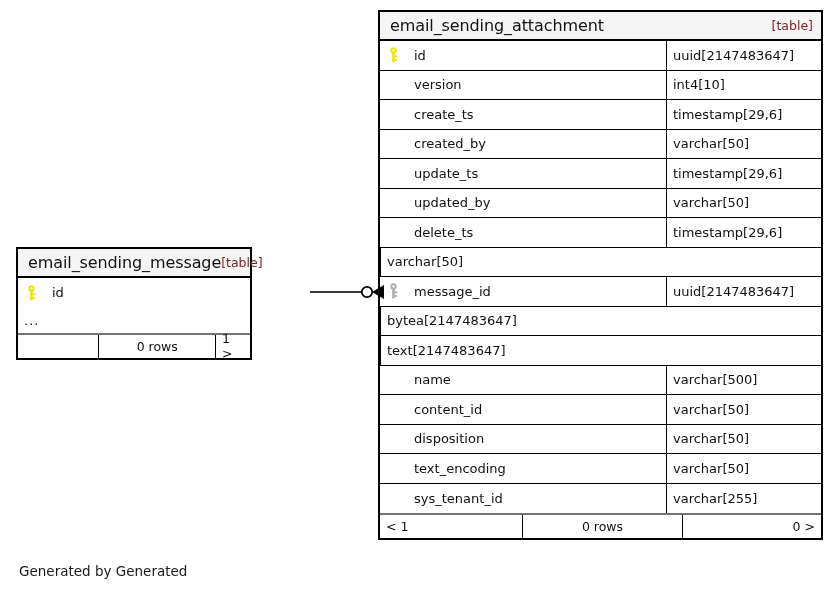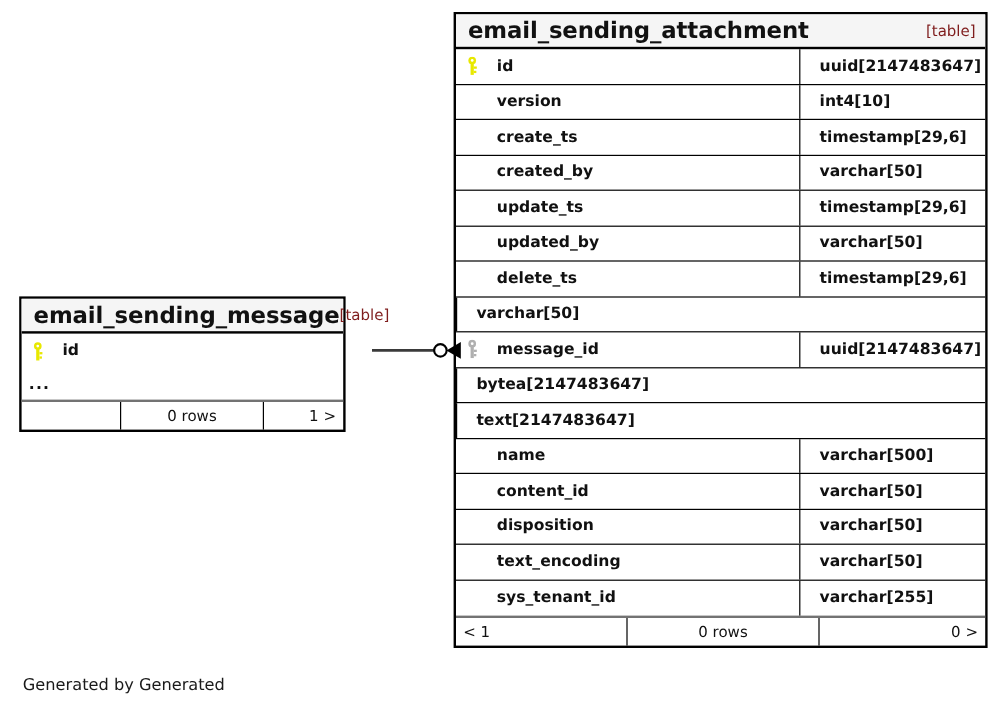--- a/index.html
+++ b/index.html
@@ -36,55 +36,54 @@
     background: #f5f5f5;
     border-bottom: 2px solid #000000;
     height: 29px;
     display: flex;
     align-items: center;
     justify-content: space-between;
     padding: 0 8px 0 10px;
     box-sizing: border-box;
   }
   .entity-title {
-    font-weight: bold;
-    font-size: 19px;
+    font-weight: normal;
+    font-size: 16px;
     letter-spacing: -0.1px;
     white-space: nowrap;
   }
   .entity-kind {
     font-size: 12.5px;
     color: #7f1d1d;
     white-space: nowrap;
   }
 
   .col-row {
     display: flex;
     height: 29.5px;
     border-bottom: 1px solid #000000;
     box-sizing: border-box;
     align-items: center;
-    font-weight: bold;
   }
   .col-row:last-child { border-bottom: none; }
 
   .col-name {
     flex: 1 1 auto;
     display: flex;
     align-items: center;
     padding-left: 8px;
     box-sizing: border-box;
     min-width: 0;
     height: 100%;
   }
   .col-type {
     flex: 0 0 auto;
     border-left: 1px solid #000000;
     box-sizing: border-box;
-    padding-left: 16px;
+    padding-left: 6px;
     height: 100%;
     display: flex;
     align-items: center;
     white-space: nowrap;
   }
 
   .keyslot {
     width: 18px;
     flex: 0 0 18px;
     display: flex;
@@ -126,21 +125,21 @@
   }
   #entity-attachment .col-type { width: 155px; }
   #entity-attachment .foot-left   { width: 142px; }
   #entity-attachment .foot-center { width: 161px; }
   #entity-attachment .foot-right  { flex: 1 1 auto; }
 
   
   #entity-message {
     left: 16px;
     top: 247px;
-    width: 272px;
+    width: 236px;
   }
   #entity-message .col-name { padding-left: 8px; }
   #entity-message .ellipsis-row {
     display: flex;
     align-items: center;
     height: 25px;
     border-bottom: none;
     padding-left: 6px;
     font-size: 13px;
     letter-spacing: 1px;

